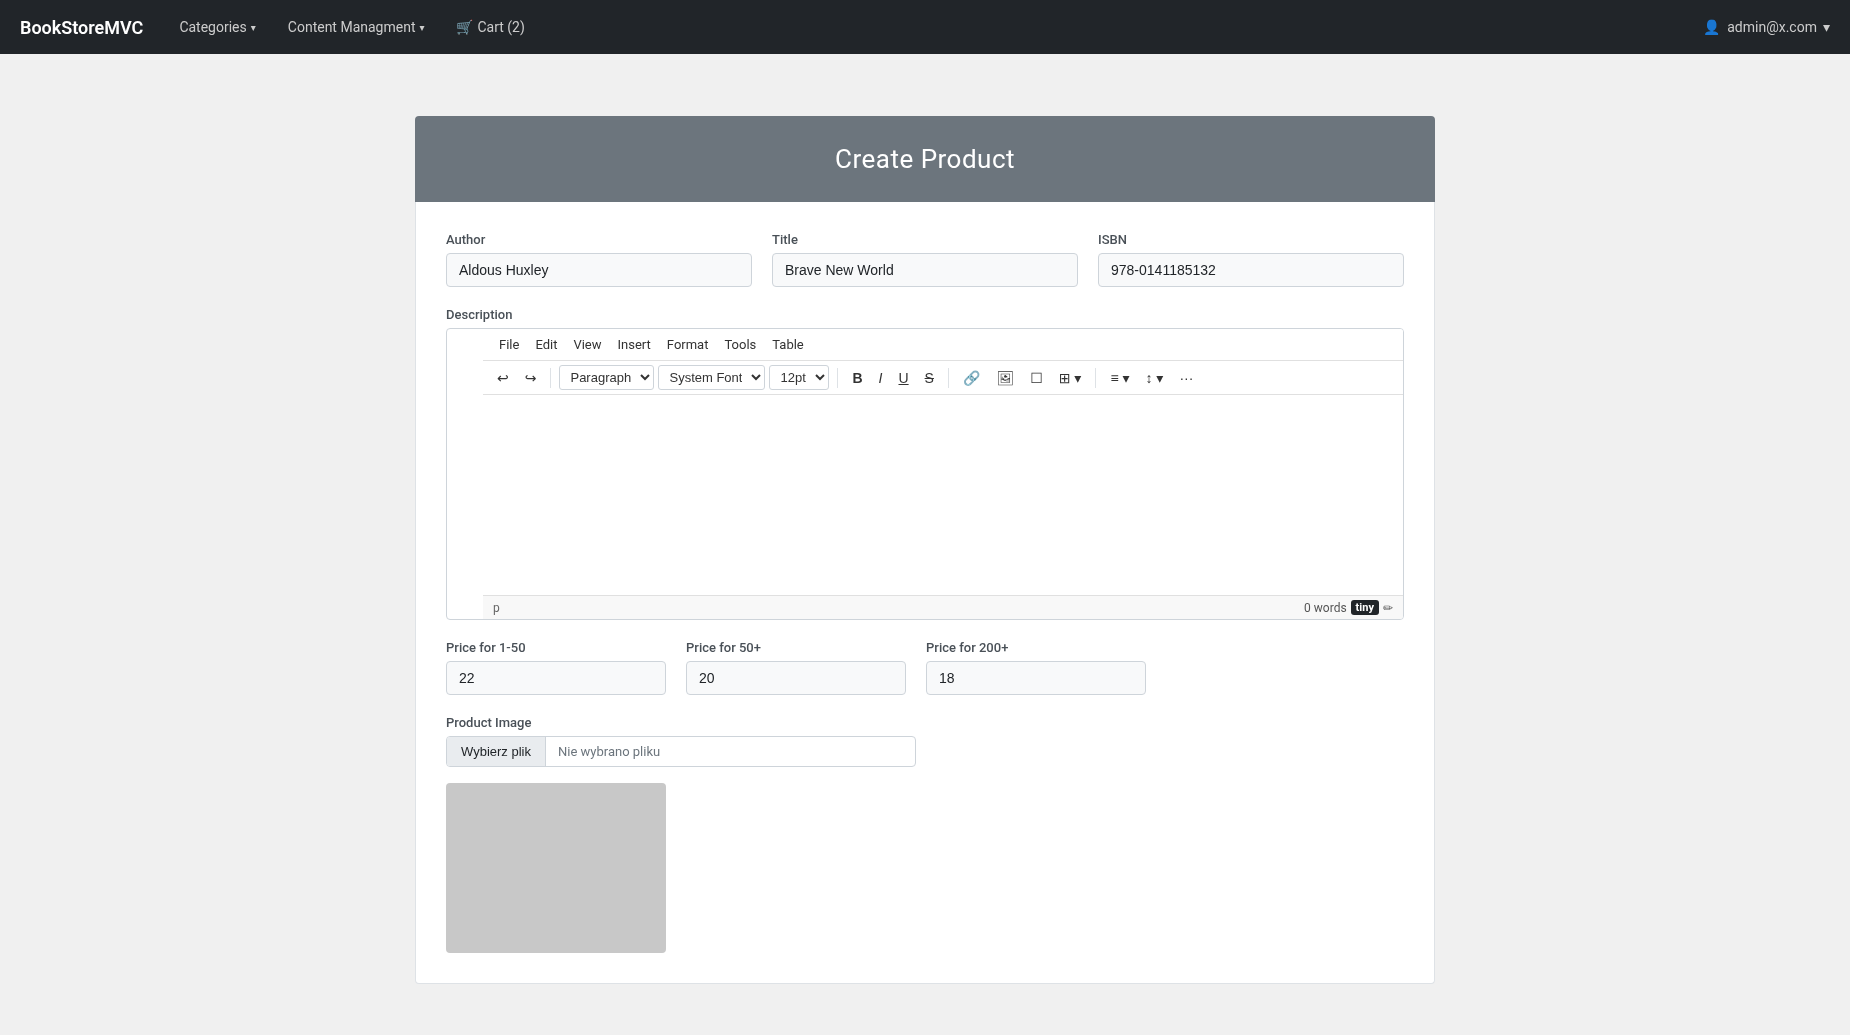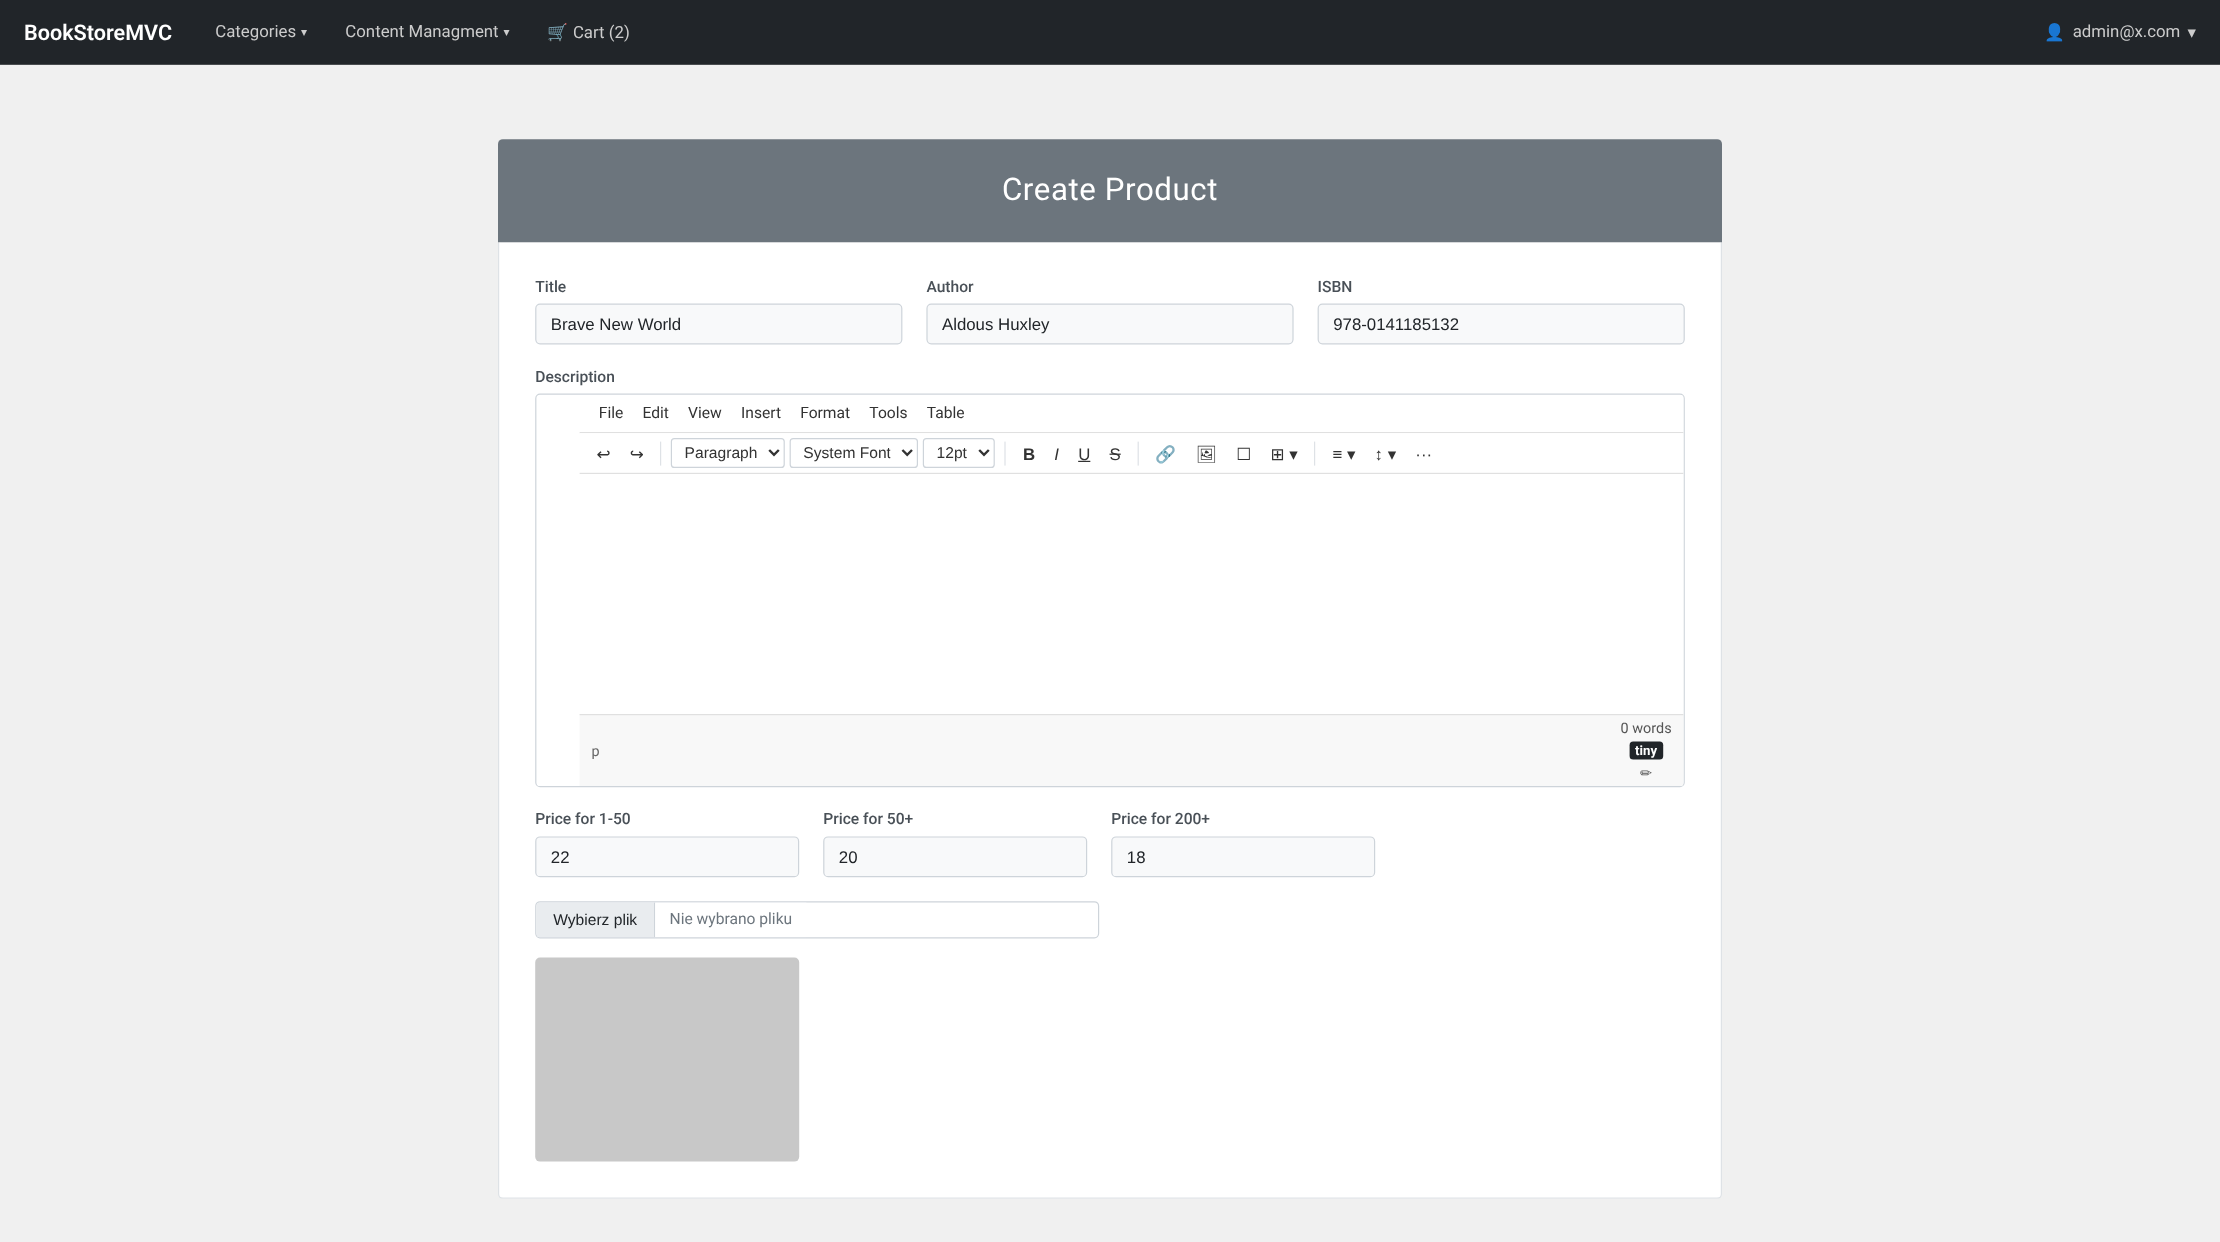--- a/index.html
+++ b/index.html
@@ -187,21 +187,20 @@
       border-top: 1px solid #e0e0e0;
       font-size: 12px;
       color: #666;
     }
     .tiny-logo {
       display: flex;
       align-items: center;
       gap: 4px;
       font-size: 12px;
       color: #555;
-      flex-direction: column;
     }
     .tiny-badge {
       background: #212529;
       color: #fff;
       padding: 1px 5px;
       border-radius: 3px;
       font-size: 11px;
       font-weight: 700;
     }
 
@@ -285,26 +284,26 @@
 </nav>
 
 <div class="main-content">
 
   <div class="card-header">Create Product</div>
 
   <div class="card-body">
 
     <div class="form-row">
       <div class="form-group">
+        <label class="form-label">Author</label>
+        <input class="form-control" type="text" value="Aldous Huxley" style="">
+      </div>
+      <div class="form-group">
         <label class="form-label">Title</label>
         <input class="form-control" type="text" value="Brave New World" style="">
-      </div>
-      <div class="form-group">
-        <label class="form-label">Author</label>
-        <input class="form-control" type="text" value="Aldous Huxley" style="">
       </div>
       <div class="form-group">
         <label class="form-label">ISBN</label>
         <input class="form-control" type="text" value="978-0141185132" style="">
       </div>
     </div>
 
     <div>
       <div class="description-label">Description</div>
       <div class="editor-wrapper">
@@ -370,20 +369,21 @@
         <label class="form-label">Price for 50+</label>
         <input class="form-control" type="number" value="20" style="">
       </div>
       <div class="price-group">
         <label class="form-label">Price for 200+</label>
         <input class="form-control" type="number" value="18" style="">
       </div>
     </div>
 
     <div>
+      <div class="product-image-label">Product Image</div>
       <div class="file-input-wrapper">
         <button class="file-choose-btn">Wybierz plik</button>
         <span class="file-name">Nie wybrano pliku</span>
       </div>
       <div class="image-preview"></div>
     </div>
 
   </div>
 </div>
 

